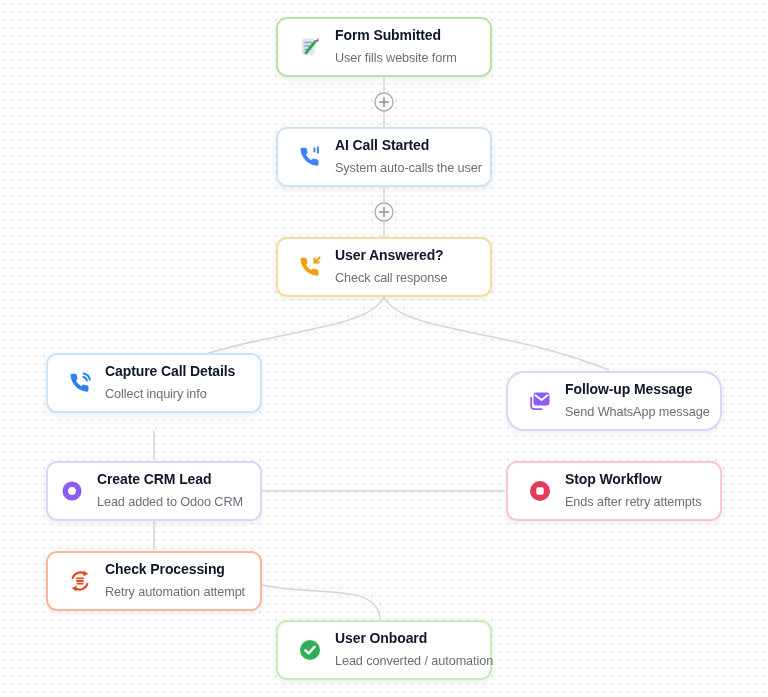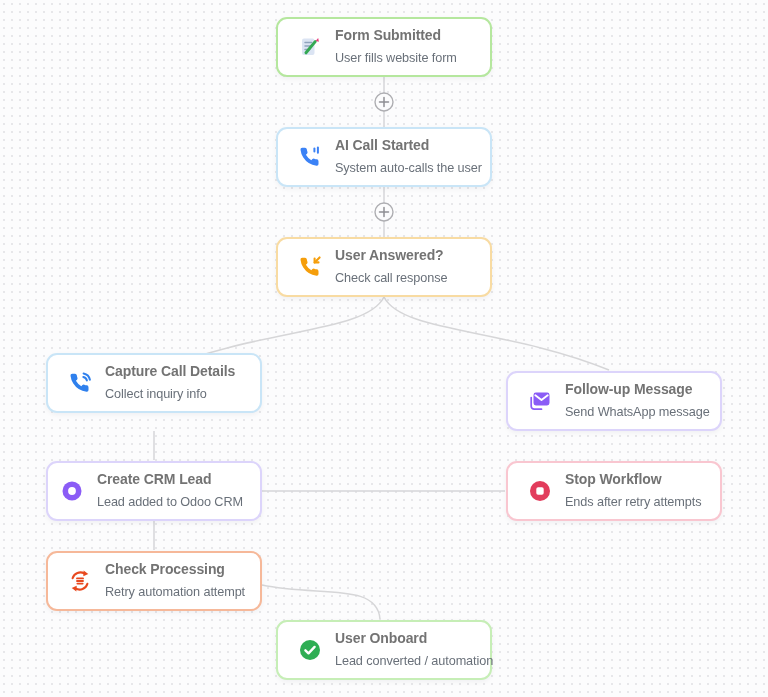--- a/index.html
+++ b/index.html
@@ -27,28 +27,28 @@
     border:2px solid #ddd;
     border-radius:11px;
     box-sizing:border-box;
     display:flex;align-items:center;
     padding:0 14px 0 20px;gap:13px;
     box-shadow:0 2px 5px rgba(16,24,40,.05);
     cursor:pointer;
   }
   .node .icon{width:24px;height:24px;flex:0 0 24px;display:flex;align-items:center;justify-content:center;}
   .node .txt{display:flex;flex-direction:column;justify-content:center;line-height:1.25;}
-  .node .title{font-size:14px;font-weight:700;color:#737373;letter-spacing:-.1px;white-space:nowrap;}
+  .node .title{font-size:14px;font-weight:700;color:#0f172a;letter-spacing:-.1px;white-space:nowrap;}
   .node .sub{font-size:12.7px;font-weight:400;color:#697079;letter-spacing:-.1px;white-space:nowrap;margin-top:6px;}
   
   .n0{left:276px;top:17px;}
   .n1{left:276px;top:127px;}
   .n2{left:276px;top:237px;}
   .n3{left:46px; top:353px;}
-  .n4{left:506px;top:371px;}
+  .n4{left:506px;top:371px;border-radius:18px;}
   .n5{left:46px; top:461px;}
   .n6{left:506px;top:461px;}
   .n7{left:46px; top:551px;}
   .n8{left:276px;top:620px;}
 </style>
 </head>
 <body>
 
 <div class="canvas">
 

